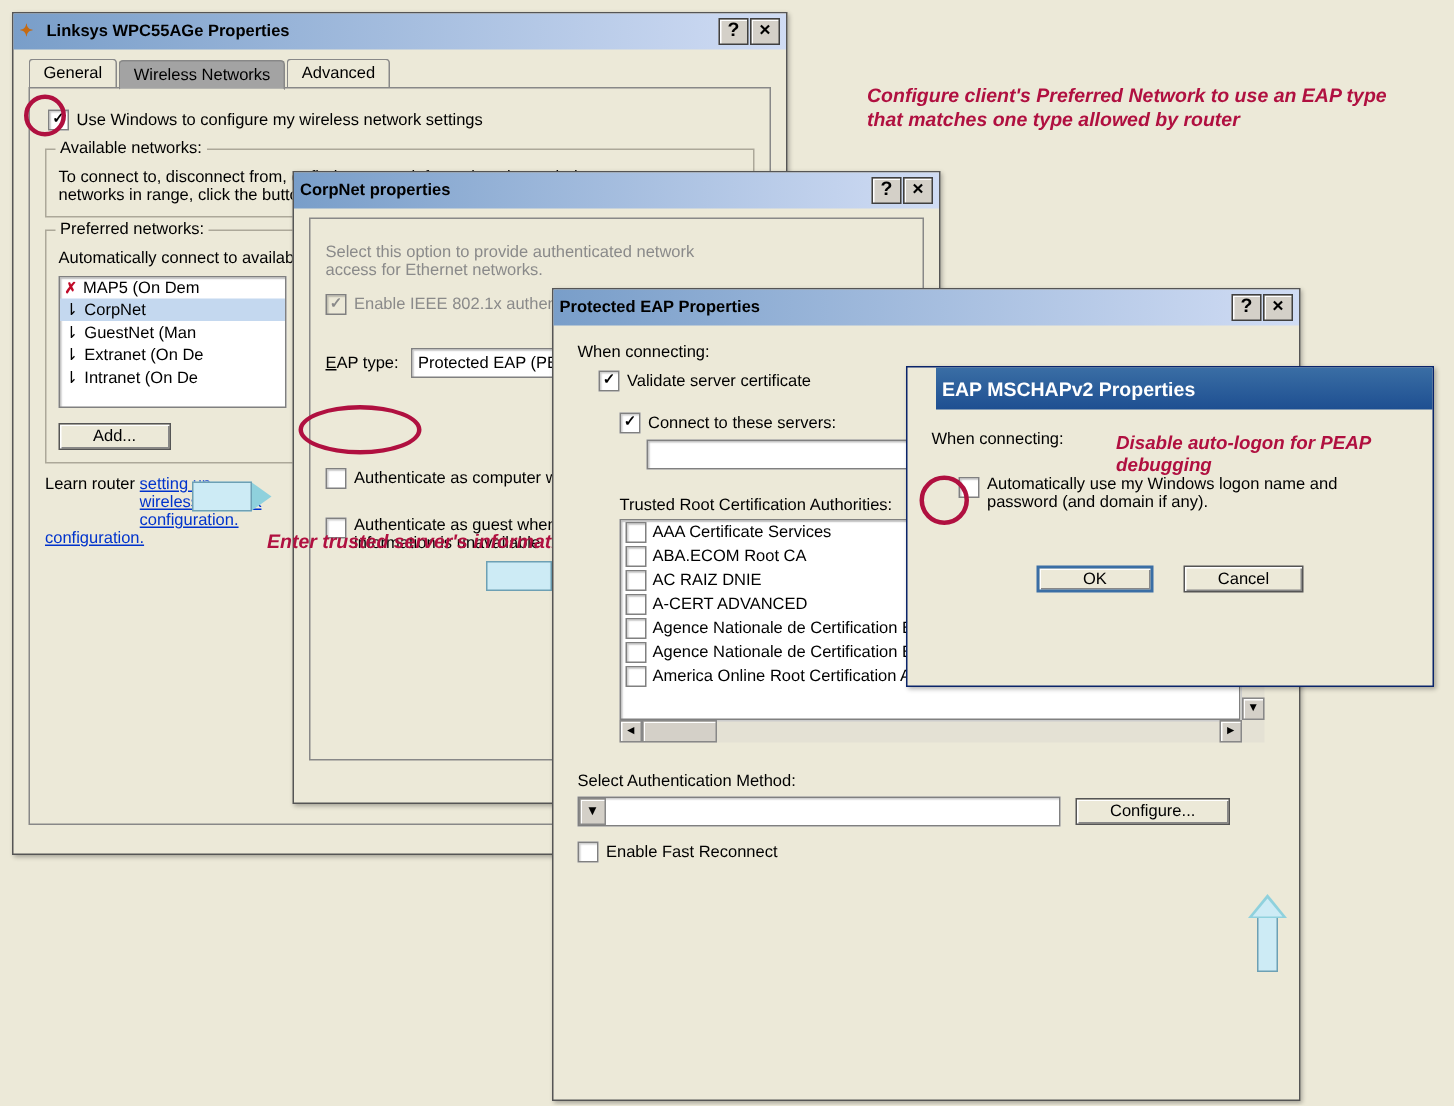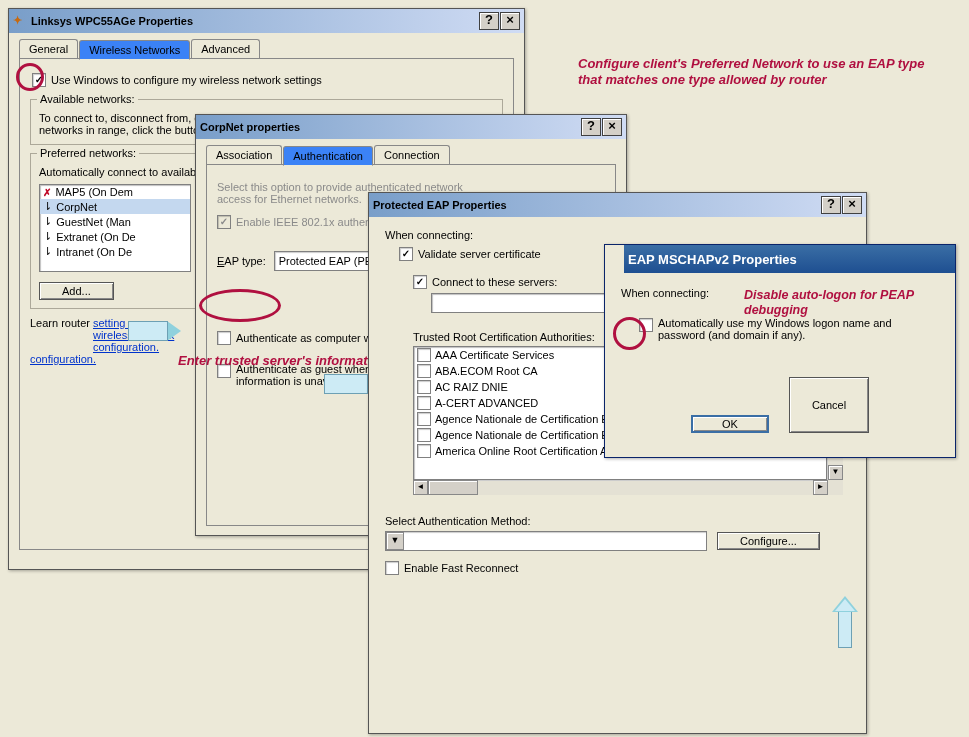--- a/index.html
+++ b/index.html
@@ -54,21 +54,21 @@
     padding: 3px 9px;
     border: 1px solid #888;
     background: #ece9d8;
     border-bottom: none;
     border-radius: 3px 3px 0 0;
     margin-right: 1px;
     cursor: pointer;
     position: relative;
   }
   .tab.active {
-    background: #3b82f6;
+    background: #a3a3a3;
     border-bottom: 1px solid #ece9d8;
     z-index: 2;
     top: 1px;
   }
   .tab-panel {
     border: 1px solid #888;
     padding: 10px;
     background: #ece9d8;
   }
   .checkbox-row { display:flex; align-items:center; gap:5px; margin:4px 0;}
@@ -101,21 +101,21 @@
   .btn {
     background: #ece9d8;
     border: 1px solid #555;
     box-shadow: inset 1px 1px 0 #fff, inset -1px -1px 0 #888;
     padding: 2px 22px;
     min-width: 60px;
     text-align: center;
     cursor: pointer;
     font-family: inherit; font-size: 11px;
   }
-  .btn.default { border:2px solid #3a6ea5; padding:1px 9px;margin-top:38px;}
+  .btn.default { border:2px solid #3a6ea5; padding:1px 9px;}
   .link { color:#0033cc; text-decoration:underline; cursor:pointer;}
   .arrow-annot {
     display:inline-block; padding:2px 4px;
     background: #cdebf5; border:1px solid #6da0b4;
     position: relative;
   }
   .circle-annot {
     position:absolute; border:3px solid #b01040; border-radius:50%;
     pointer-events:none;
   }
@@ -234,25 +234,20 @@
 
 <div class="window" style="left:195px; top:114px; width:430px; height:420px;">
   <div class="titlebar">
     <span class="title-text">CorpNet properties</span>
     <div class="titlebar-btns">
       <div class="titlebar-btn">?</div>
       <div class="titlebar-btn">×</div>
     </div>
   </div>
   <div class="client">
-    <div class="tabs">
-      <div class="tab"><span>Association</span></div>
-      <div class="tab active"><span>Authentication</span></div>
-      <div class="tab"><span>Connection</span></div>
-    </div>
     <div class="tab-panel" style="height:340px; position:relative;">
       <div class="disabled-text" style="margin:6px 0 10px 0; width:280px;">Select this option to provide authenticated network access for Ethernet networks.</div>
       <div class="checkbox-row disabled-text">
         <span class="checkbox checked" style="background:#ece9d8;"></span>
         <span>Enable IEEE 802.1x authentication</span>
       </div>
 
       <div style="display:flex; align-items:center; gap:8px; margin-top:22px;">
         <span><u>E</u>AP type:</span>
         <div class="dropdown" style="width:200px;">

